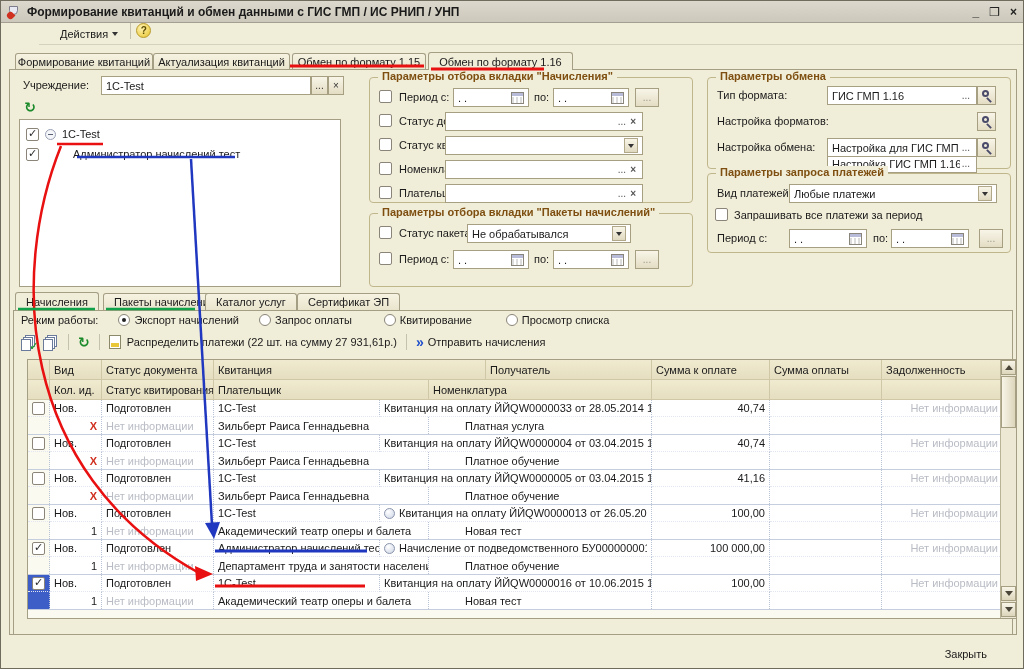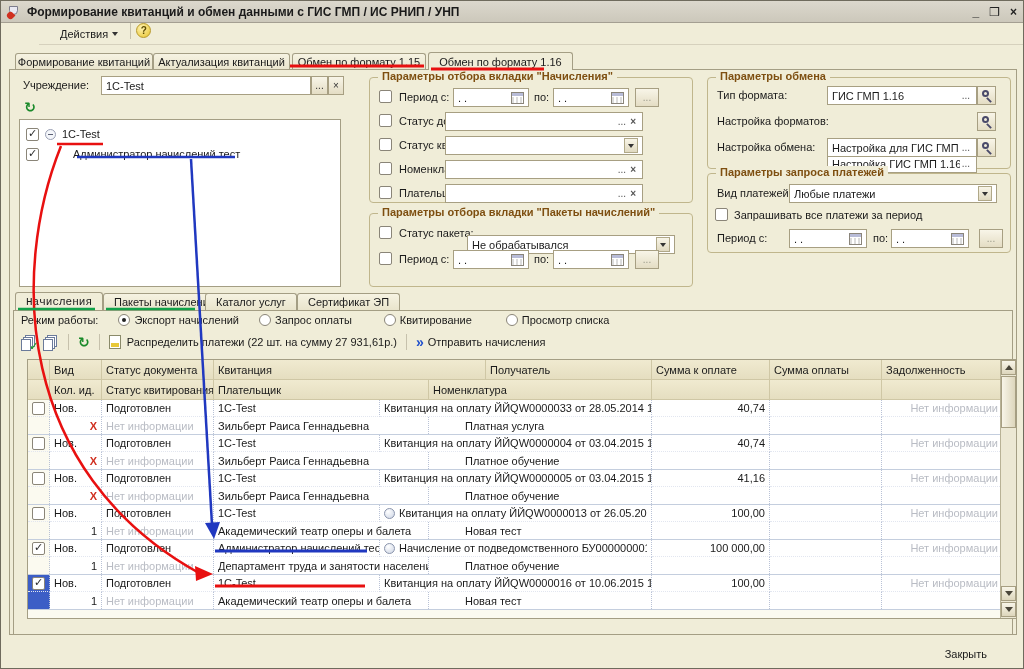--- a/index.html
+++ b/index.html
@@ -222,21 +222,21 @@
     <span class="val"></span>
     <span class="inbtn">...</span>
     <span class="inbtn" style="font-weight:bold;">×</span>
   </div>
 
   <div class="grp" style="left:368px;top:212px;width:324px;height:74px;">
     <div class="gt">Параметры отбора вкладки "Пакеты начислений"</div>
   </div>
   <span class="cb acb" style="left:378px;top:225px;"></span>
   <div class="lbl" style="left:398px;top:226px;">Статус пакета:</div>
-  <div class="fld" style="left:466px;top:234px;width:208px;">
+  <div class="fld" style="left:466px;top:223px;width:164px;">
     <span class="val">Не обрабатывался</span>
     <span class="ddbtn">
         <span class="tri-dn"></span>
       </span>
   </div>
   <span class="cb acb" style="left:378px;top:251px;"></span>
   <div class="lbl" style="left:398px;top:252px;">Период с:</div>
   <div class="fld" style="left:452px;top:249px;width:76px;">
     <span class="val">. .</span>
       <span class="cal"></span>
@@ -298,21 +298,21 @@
     <span class="val">. .</span>
       <span class="cal"></span>
   </div>
   <div class="lbl" style="left:872px;top:231px;">по:</div>
   <div class="fld" style="left:890px;top:228px;width:78px;">
     <span class="val">. .</span>
       <span class="cal"></span>
   </div>
   <div class="sbtn dis" style="left:978px;top:228px;width:24px;">...</div>
 
-  <div class="btab active" style="left:14px;font-family:Liberation Mono, monospace;">
+  <div class="btab active" style="left:14px;">
       <span>Начисления</span>
     </div>
   <div class="btab" style="left:102px;">
       <span>Пакеты начислений</span>
     </div>
   <div class="btab" style="left:204px;">
       <span>Каталог услуг</span>
     </div>
   <div class="btab" style="left:296px;">
       <span>Сертификат ЭП</span>

